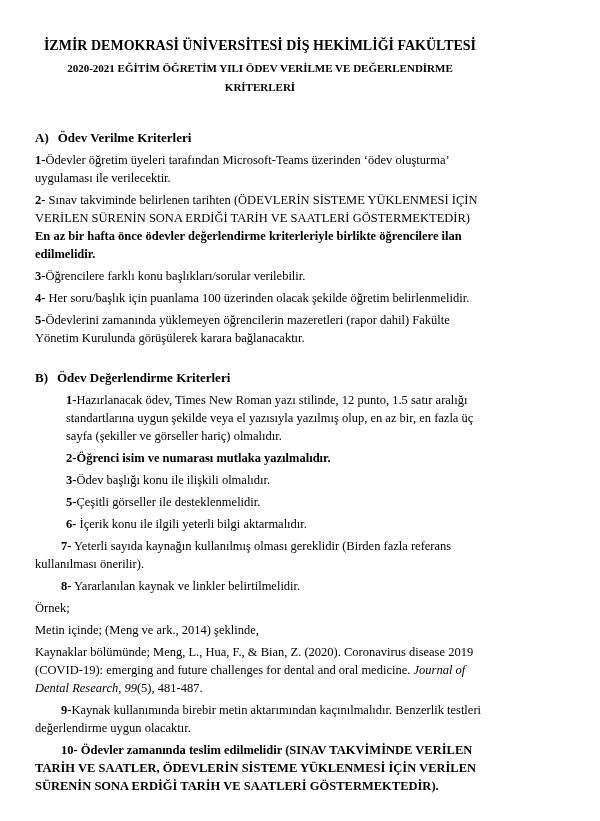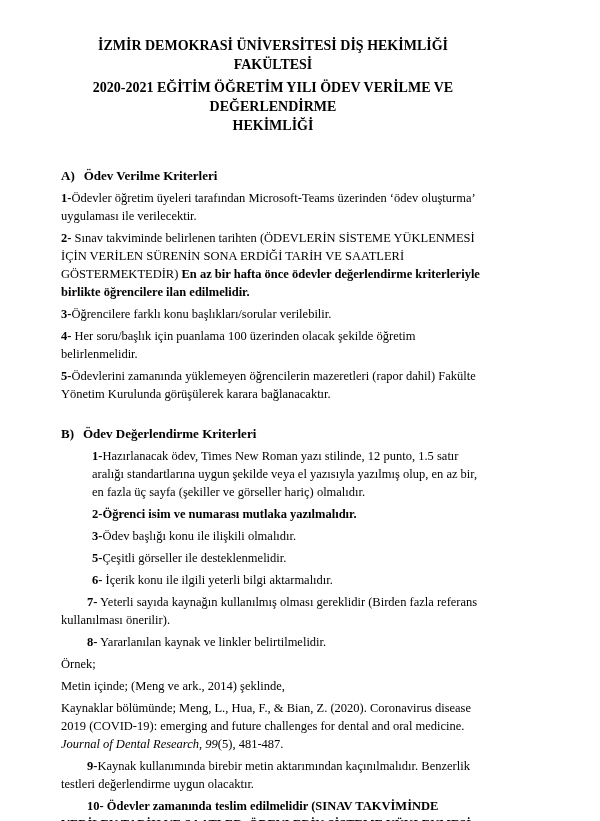--- a/index.html
+++ b/index.html
@@ -7,36 +7,36 @@
     padding: 0;
     background: #ffffff;
   }
   .page {
     position: relative;
     width: 543px;
     height: 821px;
     box-sizing: border-box;
     background: #ffffff;
     color: #000000;
-    padding: 36px 58px 16px 61px;
+    padding: 36px 58px 16px 35px;
     font-family: "Liberation Serif", "DejaVu Serif", serif;
     font-size: 12.5px;
     overflow: hidden;
   }
   .doc-title {
     text-align: center;
     font-weight: bold;
     font-size: 14px;
     line-height: 19px;
     margin: 0 0 4px 0;
   }
   .doc-subtitle {
     text-align: center;
     font-weight: bold;
-    font-size: 14px;
+    font-size: 11px;
     line-height: 19px;
     margin: 0;
   }
   .para {
     margin: 0 0 4px 0;
     line-height: 18px;
   }
   .para .b { font-weight: bold; }
   .para .i { font-style: italic; }
   .para.indent-block { margin-left: 31px; }
@@ -52,21 +52,21 @@
   .para[data-name="section-a-heading"] { margin-top: 32px; }
   .para[data-name="section-b-heading"] { margin-top: 22px; }
 </style>
 </head>
 <body>
 
 <div class="page" data-name="document-page">
   <p class="doc-title" data-name="document-title">İZMİR DEMOKRASİ ÜNİVERSİTESİ DİŞ HEKİMLİĞİ FAKÜLTESİ</p>
   <p class="doc-subtitle" data-name="document-subtitle">
     <span data-name="document-subtitle-line1">2020-2021 EĞİTİM ÖĞRETİM YILI ÖDEV VERİLME VE DEĞERLENDİRME</span><br>
-    <span data-name="document-subtitle-line2">HEKİMLİĞİ</span>
+    <span data-name="document-subtitle-line2">KRİTERLERİ</span>
   </p>
   <div data-name="document-body">
       <p class="para sec-heading" data-name="section-a-heading"><span class="hlabel" data-name="section-label">A)</span><span class="htext" data-name="section-heading-text">Ödev Verilme Kriterleri</span></p>
       <p class="para" data-name="item-a1"><span class="b" data-name="text-segment">1-</span><span data-name="text-segment">Ödevler öğretim üyeleri tarafından Microsoft-Teams üzerinden ‘ödev oluşturma’ uygulaması ile verilecektir.</span></p>
       <p class="para" data-name="item-a2"><span class="b" data-name="text-segment">2- </span><span data-name="text-segment">Sınav takviminde belirlenen tarihten (ÖDEVLERİN SİSTEME YÜKLENMESİ İÇİN VERİLEN SÜRENİN SONA ERDİĞİ TARİH VE SAATLERİ GÖSTERMEKTEDİR) </span><span class="b" data-name="text-segment">En az bir hafta önce ödevler değerlendirme kriterleriyle birlikte öğrencilere ilan edilmelidir.</span></p>
       <p class="para" data-name="item-a3"><span class="b" data-name="text-segment">3-</span><span data-name="text-segment">Öğrencilere farklı konu başlıkları/sorular verilebilir.</span></p>
       <p class="para" data-name="item-a4"><span class="b" data-name="text-segment">4-</span><span data-name="text-segment"> Her soru/başlık için puanlama 100 üzerinden olacak şekilde öğretim belirlenmelidir.</span></p>
       <p class="para" data-name="item-a5"><span class="b" data-name="text-segment">5-</span><span data-name="text-segment">Ödevlerini zamanında yüklemeyen öğrencilerin mazeretleri (rapor dahil) Fakülte Yönetim Kurulunda görüşülerek karara bağlanacaktır.</span></p>
       <p class="para sec-heading" data-name="section-b-heading"><span class="hlabel" data-name="section-label">B)</span><span class="htext" data-name="section-heading-text">Ödev Değerlendirme Kriterleri</span></p>
       <p class="para indent-block" data-name="item-b1"><span class="b" data-name="text-segment">1-</span><span data-name="text-segment">Hazırlanacak ödev, Times New Roman yazı stilinde, 12 punto, 1.5 satır aralığı standartlarına uygun şekilde veya el yazısıyla yazılmış olup, en az bir, en fazla üç sayfa (şekiller ve görseller hariç) olmalıdır.</span></p>

